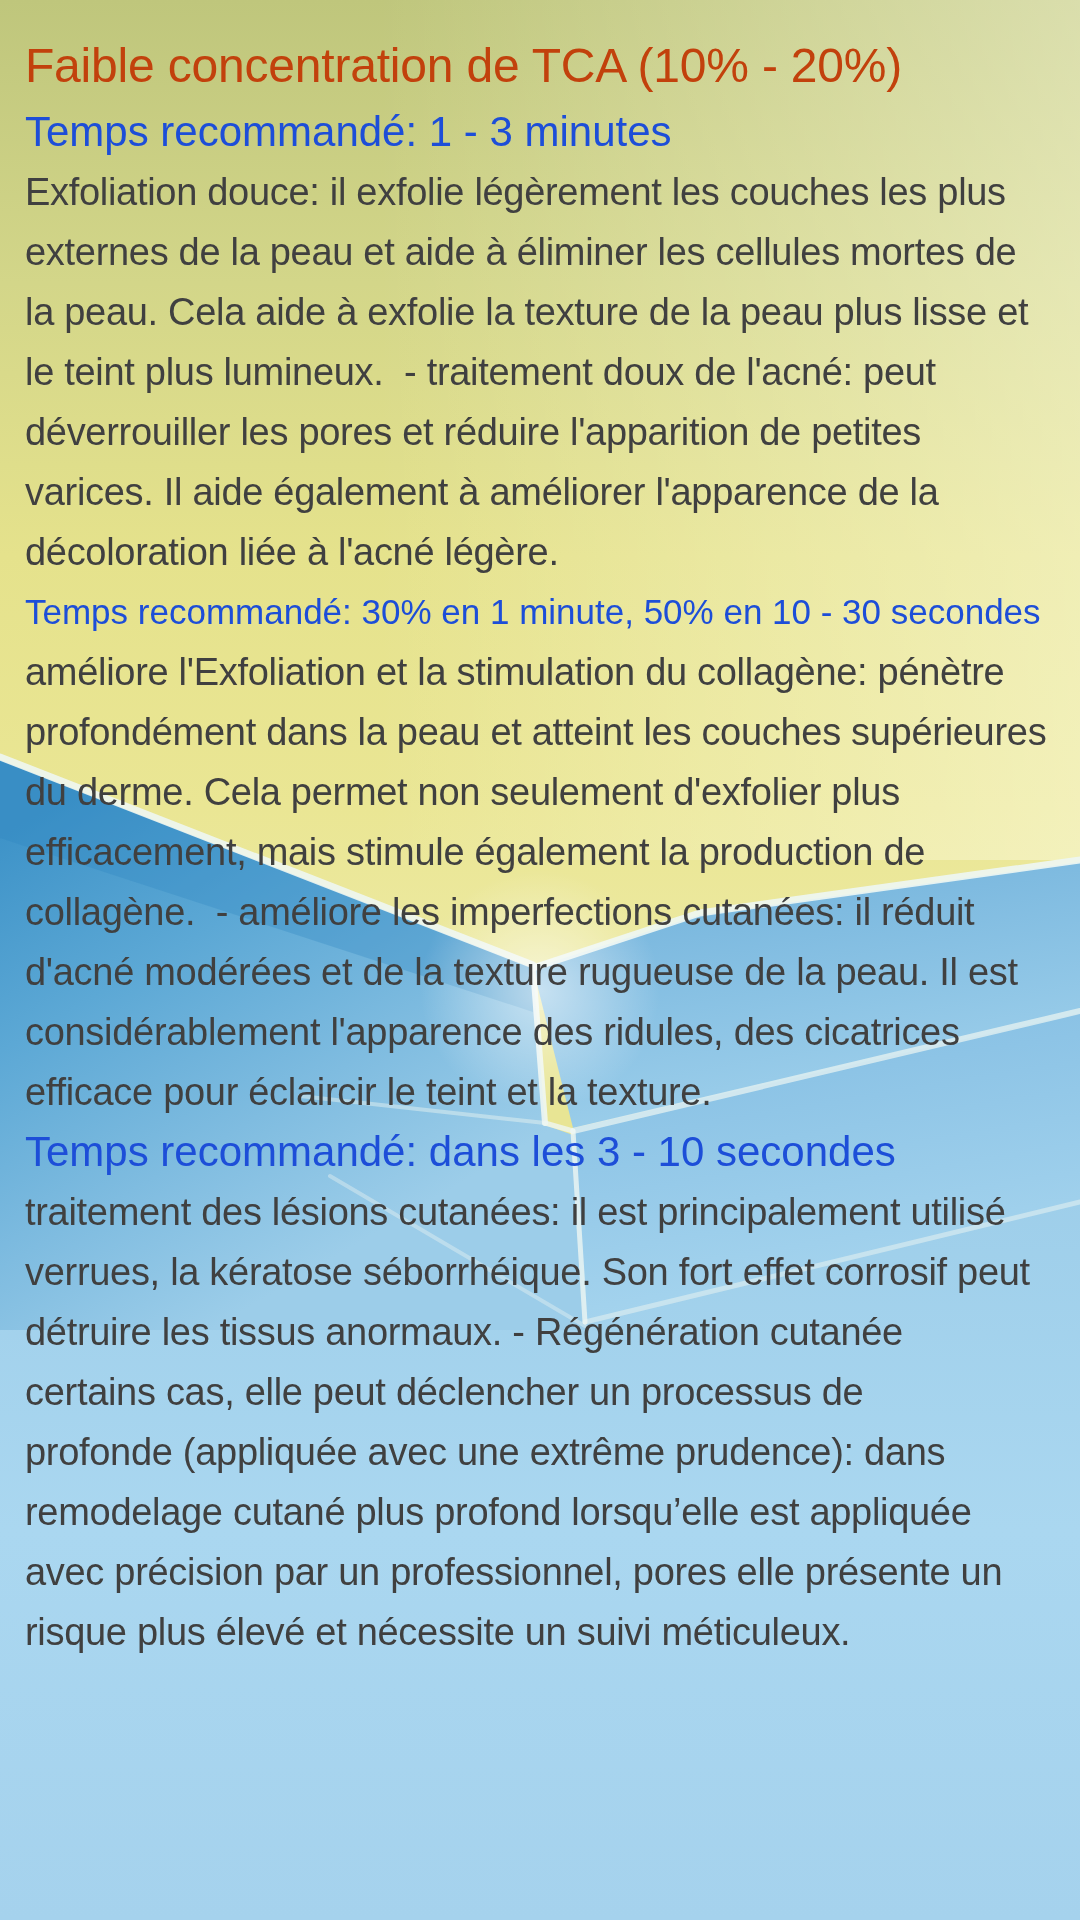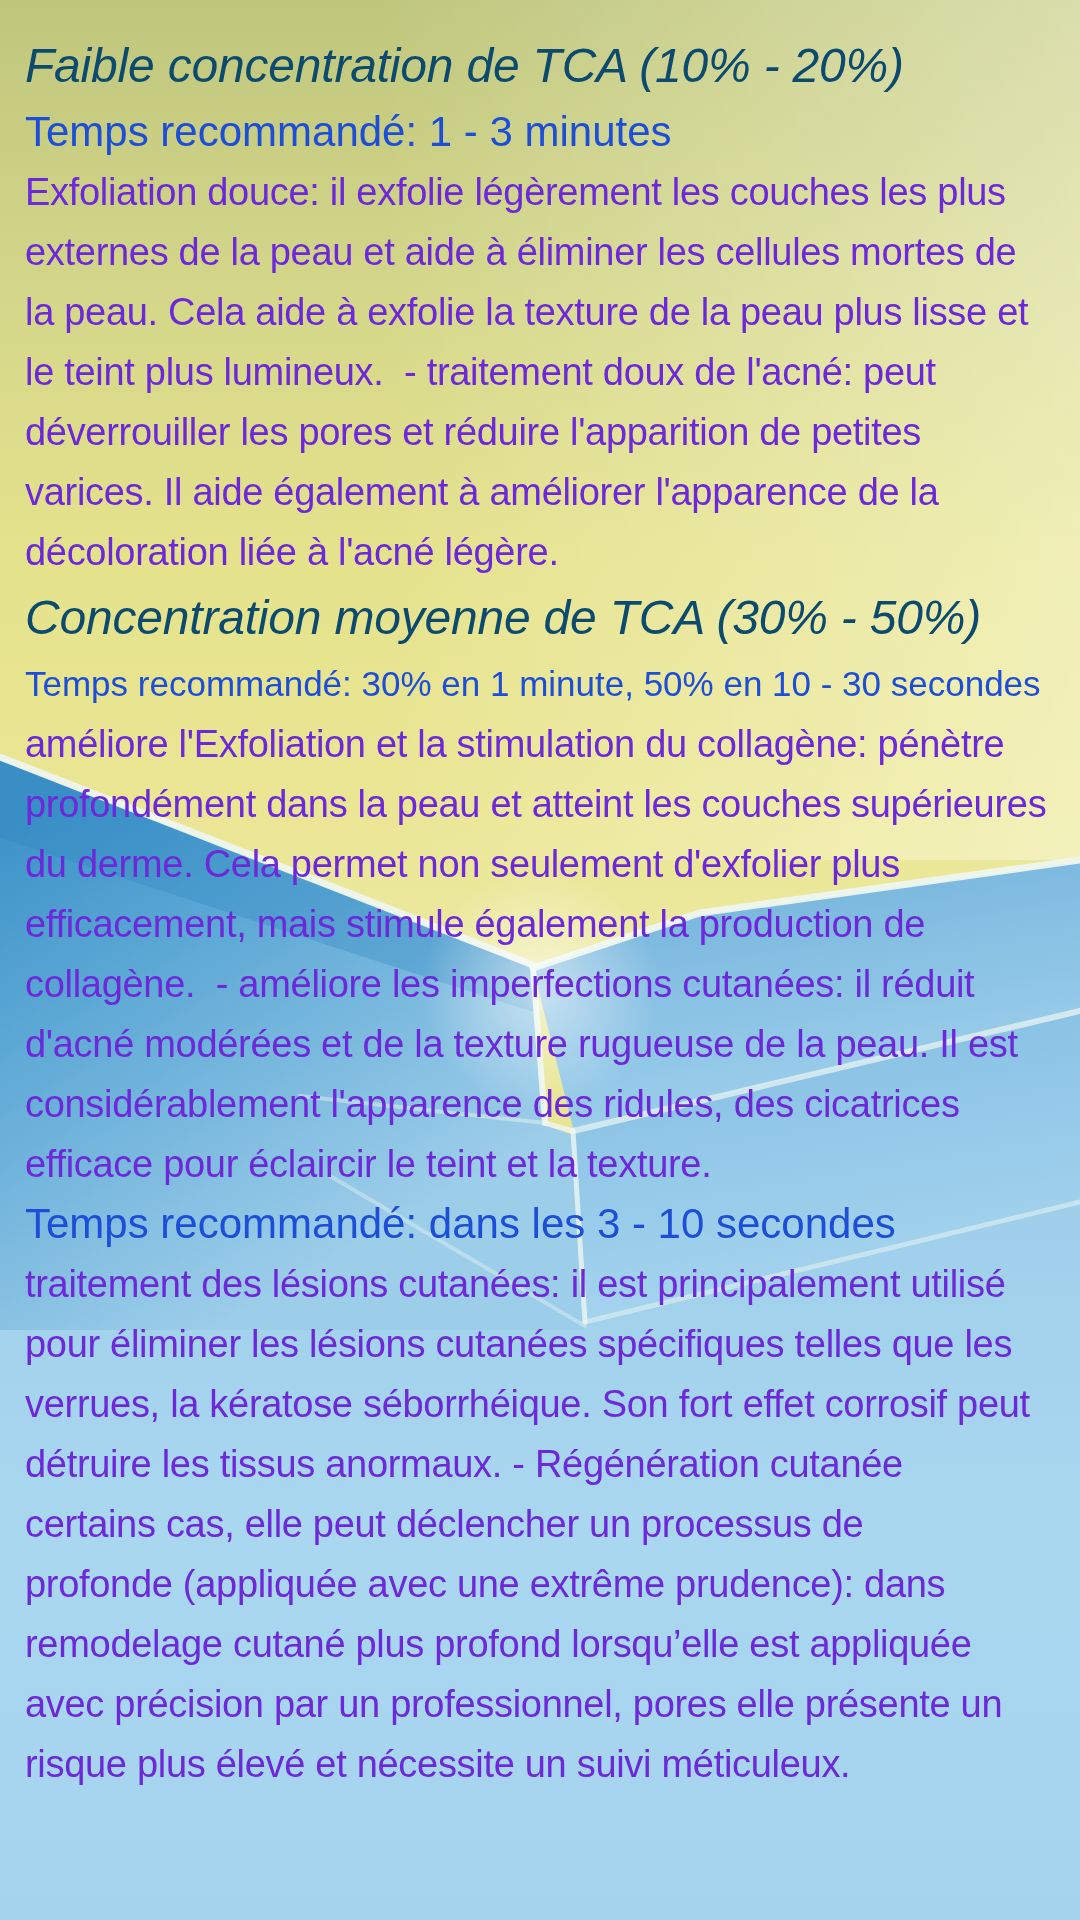--- a/index.html
+++ b/index.html
@@ -16,39 +16,38 @@
     display:block;
   }
   .content {
     position:absolute;
     left:25px; top:30px; right:0;
   }
   .title {
     font-size:48px;
     line-height:72px;
     letter-spacing:-0.2px;
-    color:#0c4a6e;
+    color:#c2410c;
     white-space:pre;
     font-weight:400;
-    font-style:italic;
   }
   .title.small { font-size:43px; }
   .time {
     font-size:42px;
     line-height:60px;
     color:#1d4ed8;
     white-space:pre;
     font-weight:400;
   }
   .time.small { font-size:35px; }
   .bodyline {
     font-size:38px;
     line-height:60px;
     letter-spacing:-0.3px;
-    color:#6d28d9;
+    color:#404040;
     white-space:pre;
     font-weight:400;
   }
 </style>
 </head>
 <body>
 
 <div class="canvas">
 
   <svg class="bg" viewBox="0 0 1080 1920" preserveAspectRatio="none" aria-hidden="true">
@@ -122,39 +121,37 @@
           <div class="bodyline">externes de la peau et aide à éliminer les cellules mortes de</div>
           <div class="bodyline">la peau. Cela aide à exfolie la texture de la peau plus lisse et</div>
           <div class="bodyline">le teint plus lumineux.  - traitement doux de l'acné: peut</div>
           <div class="bodyline">déverrouiller les pores et réduire l'apparition de petites</div>
           <div class="bodyline">varices. Il aide également à améliorer l'apparence de la</div>
           <div class="bodyline">décoloration liée à l'acné légère.</div>
         </div>
     </div>
 
     <div class="section">
-      <div class="title">Concentration moyenne de TCA (30% - 50%)</div>
       <div class="time small">Temps recommandé: 30% en 1 minute, 50% en 10 - 30 secondes</div>
       <div class="body">
           <div class="bodyline">améliore l'Exfoliation et la stimulation du collagène: pénètre</div>
           <div class="bodyline">profondément dans la peau et atteint les couches supérieures</div>
           <div class="bodyline">du derme. Cela permet non seulement d'exfolier plus</div>
           <div class="bodyline">efficacement, mais stimule également la production de</div>
           <div class="bodyline">collagène.  - améliore les imperfections cutanées: il réduit</div>
           <div class="bodyline">d'acné modérées et de la texture rugueuse de la peau. Il est</div>
           <div class="bodyline">considérablement l'apparence des ridules, des cicatrices</div>
           <div class="bodyline">efficace pour éclaircir le teint et la texture.</div>
         </div>
     </div>
 
     <div class="section">
       <div class="time">Temps recommandé: dans les 3 - 10 secondes</div>
       <div class="body">
           <div class="bodyline">traitement des lésions cutanées: il est principalement utilisé</div>
-          <div class="bodyline">pour éliminer les lésions cutanées spécifiques telles que les</div>
           <div class="bodyline">verrues, la kératose séborrhéique. Son fort effet corrosif peut</div>
           <div class="bodyline">détruire les tissus anormaux. - Régénération cutanée</div>
           <div class="bodyline">certains cas, elle peut déclencher un processus de</div>
           <div class="bodyline">profonde (appliquée avec une extrême prudence): dans</div>
           <div class="bodyline">remodelage cutané plus profond lorsqu’elle est appliquée</div>
           <div class="bodyline">avec précision par un professionnel, pores elle présente un</div>
           <div class="bodyline">risque plus élevé et nécessite un suivi méticuleux.</div>
         </div>
     </div>
   </div>

